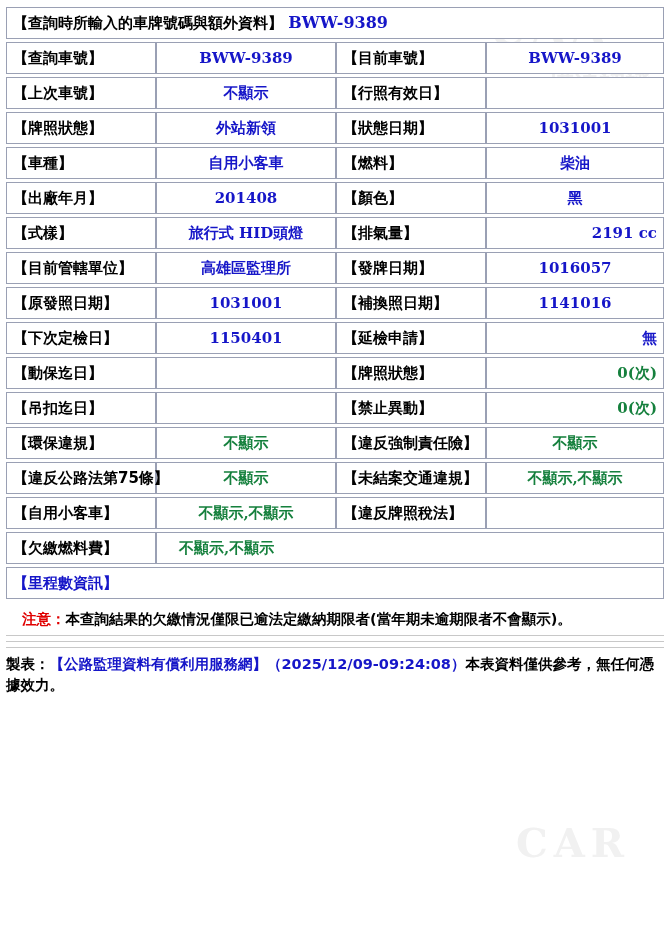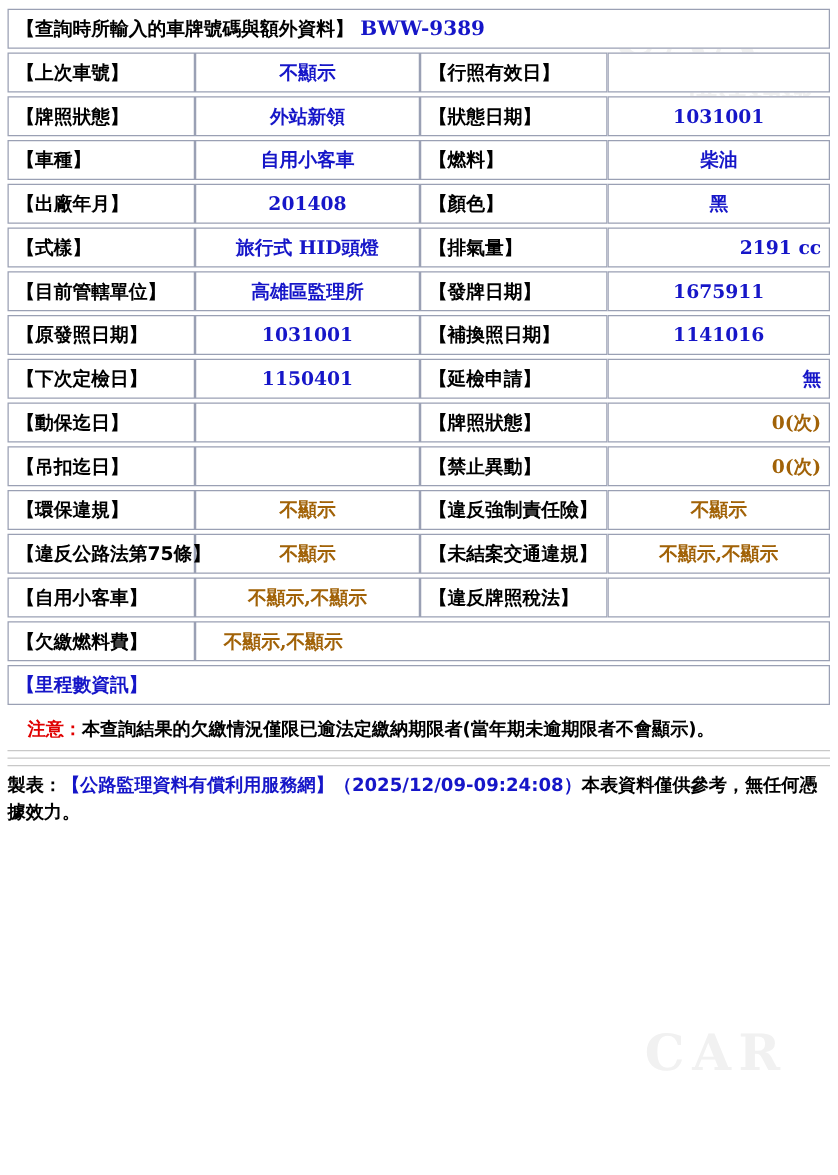--- a/index.html
+++ b/index.html
@@ -58,21 +58,21 @@
     white-space: nowrap;
   }
   .val {
     color: #1616c8;
     font-weight: bold;
     text-align: center;
     font-family: "DejaVu Serif", serif;
     font-size: 16px;
   }
   .val.red {
-    color: #a16207;
+    color: #15803d;
   }
   .val.left {
     text-align: right;
     padding-left: 14px;
   }
   .title-row td {
     height: 28px;
     font-weight: bold;
     font-size: 15px;
   }
@@ -130,20 +130,26 @@
     </colgroup>
     <tbody>
 
       <tr class="title-row">
         <td colspan="4">
           <span class="lbl">【查詢時所輸入的車牌號碼與額外資料】</span>
           <span class="tval">BWW-9389</span>
         </td>
       </tr>
 
+      <tr>
+        <td class="lbl">【查詢車號】</td>
+        <td class="val">BWW-9389</td>
+        <td class="lbl">【目前車號】</td>
+        <td class="val">BWW-9389</td>
+      </tr>
 
       <tr>
         <td class="lbl">【上次車號】</td>
         <td class="val">不顯示</td>
         <td class="lbl">【行照有效日】</td>
         <td class="val"></td>
       </tr>
 
       <tr>
         <td class="lbl">【牌照狀態】</td>
@@ -171,21 +177,21 @@
         <td class="lbl">【式樣】</td>
         <td class="val">旅行式 HID頭燈</td>
         <td class="lbl">【排氣量】</td>
         <td class="val left">2191 cc</td>
       </tr>
 
       <tr>
         <td class="lbl">【目前管轄單位】</td>
         <td class="val">高雄區監理所</td>
         <td class="lbl">【發牌日期】</td>
-        <td class="val">1675911</td>
+        <td class="val">1016057</td>
       </tr>
 
       <tr>
         <td class="lbl">【原發照日期】</td>
         <td class="val">1031001</td>
         <td class="lbl">【補換照日期】</td>
         <td class="val">1141016</td>
       </tr>
 
       <tr>

